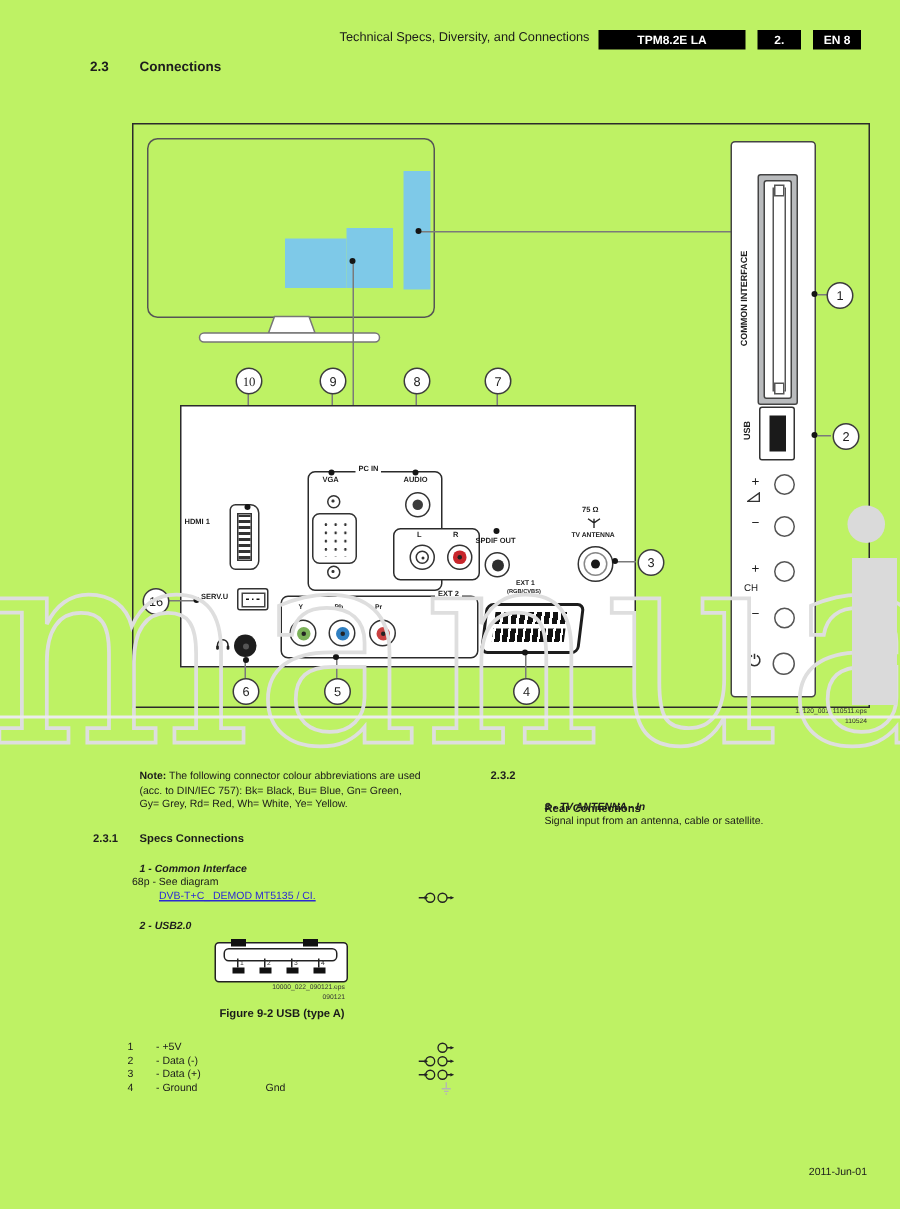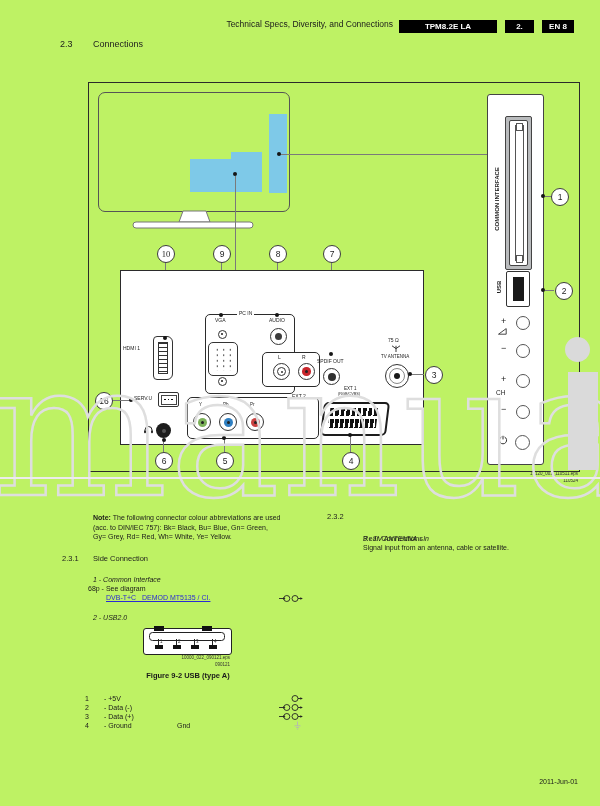--- a/index.html
+++ b/index.html
@@ -1,19 +1,19 @@
 <!DOCTYPE html>
 <html><head>
 <meta charset="utf-8">
 <style>
   html,body{margin:0;padding:0;background:#fff;}
   .page{position:relative;width:600px;height:806px;background:#bef264;overflow:hidden;
         font-family:"Liberation Sans",sans-serif;color:#1a1a1a;}
   .abs{position:absolute;}
-  .lbl{position:absolute;font-weight:normal;color:#1d1d1d;white-space:nowrap;line-height:1;}
+  .lbl{position:absolute;font-weight:bold;color:#1d1d1d;white-space:nowrap;line-height:1;}
   .txt{position:absolute;white-space:nowrap;line-height:1;}
   .ln{position:absolute;background:#7a7a7a;}
   .dot{position:absolute;width:4px;height:4px;border-radius:50%;background:#151515;z-index:3;}
   .callout{position:absolute;width:16px;height:16px;border:1px solid #3c3c3c;border-radius:50%;
            background:#fff;display:flex;align-items:center;justify-content:center;
            font-size:8.5px;color:#1d1d1d;z-index:3;line-height:1;}
   .box{position:absolute;border:1px solid #2b2b2b;background:transparent;}
   .jack-outer{position:absolute;border:1.5px solid #333;border-radius:50%;background:#fff;
               display:flex;align-items:center;justify-content:center;}
   .flexc{display:flex;align-items:center;justify-content:center;}
@@ -239,21 +239,21 @@
     <div>(acc. to DIN/IEC 757): Bk= Black, Bu= Blue, Gn= Green,</div>
     <div>Gy= Grey, Rd= Red, Wh= White, Ye= Yellow.</div>
   </div>
 
   <div class="lbl" style="left:327px;top:513px;font-size:7.5px;">2.3.2</div>
   <div class="lbl" style="left:363px;top:513px;font-size:7.5px;margin-top:22px;">Rear Connections</div>
   <div class="lbl" style="left:363px;top:535px;font-size:7px;font-style:italic;">3 - TV ANTENNA - In</div>
   <div class="txt" style="left:363px;top:544px;font-size:7px;">Signal input from an antenna, cable or satellite.</div>
 
   <div class="lbl" style="left:62px;top:555px;font-size:7.5px;">2.3.1</div>
-  <div class="lbl" style="left:93px;top:555px;font-size:7.5px;">Side Connection</div>
+  <div class="lbl" style="left:93px;top:555px;font-size:7.5px;">Specs Connections</div>
 
   <div class="lbl" style="left:93px;top:576px;font-size:7px;font-style:italic;">1 - Common Interface</div>
   <div class="txt" style="left:88px;top:585px;font-size:7px;">68p - See diagram</div>
   <a href="#" style="position:absolute;left:106px;top:594px;font-size:7px;color:#2b2bd4;text-decoration:underline;white-space:nowrap;">DVB-T+C_ DEMOD MT5135 / CI.</a>
 
   <svg class="abs" style="left:279px;top:594px;" width="12" height="9" viewBox="0 0 12 9">
     <line x1="0" y1="4.5" x2="4.5" y2="4.5" stroke="#222" stroke-width="0.9"></line>
     <path d="M4 3.3 L6.5 4.5 L4 5.7 Z" fill="#222"></path>
     <circle cx="7.8" cy="4.5" r="3" fill="none" stroke="#222" stroke-width="0.9"></circle>
   </svg>

